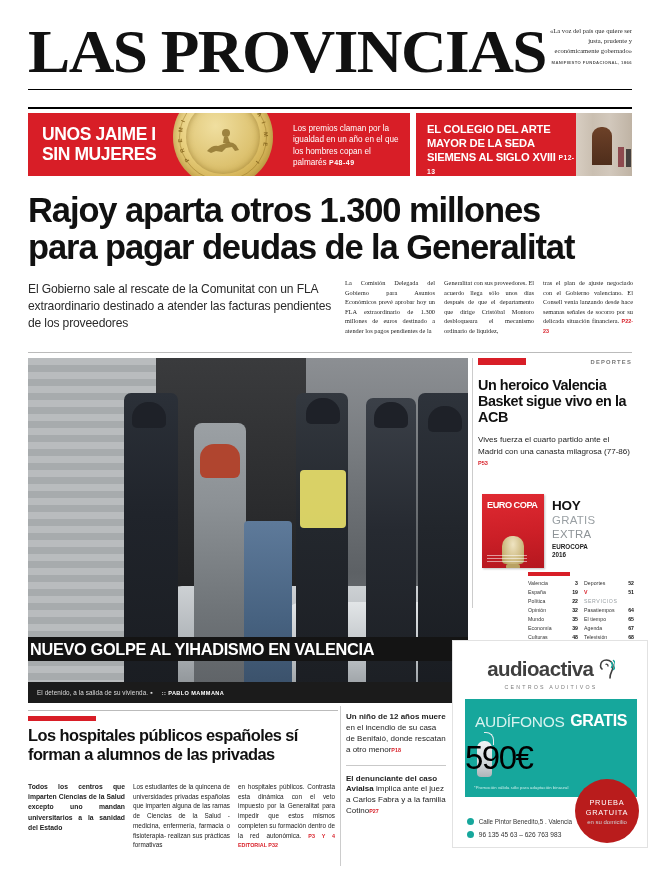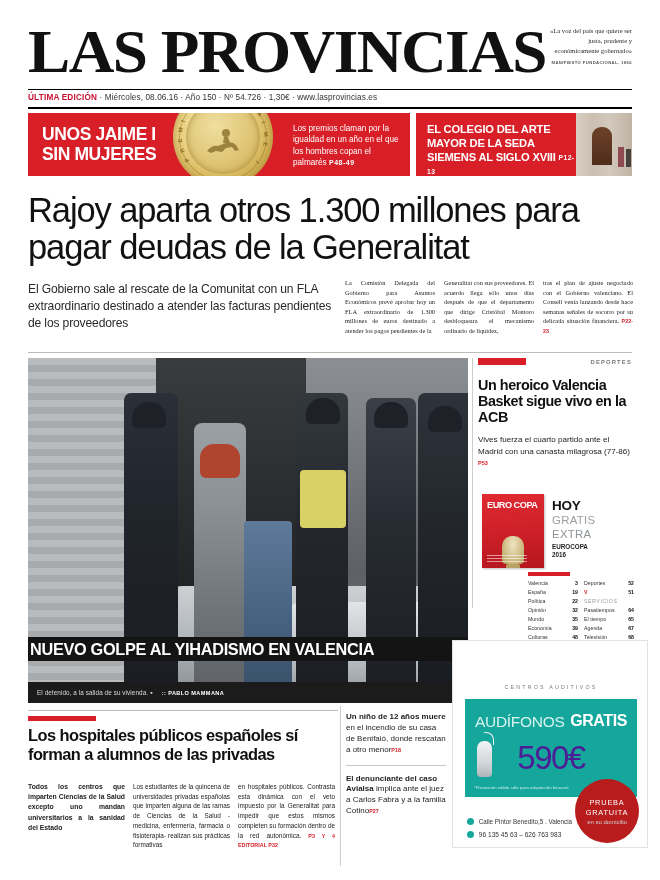--- a/index.html
+++ b/index.html
@@ -86,21 +86,21 @@
   .pp-wall { position:absolute; left:0; top:0; width:56px; height:63px;
     background: linear-gradient(90deg,#d8cec2 0%, #cabfb1 30%, #d2c8bc 60%, #bfb3a4 100%); }
   .pp-door { position:absolute; left:16px; top:14px; width:20px; height:38px;
     background: linear-gradient(180deg,#6d4128,#4e2d1b); border-radius:9px 9px 0 0; }
   .pp-person { position:absolute; left:42px; top:34px; width:6px; height:20px; background:#8e4a4f; }
   .pp-person2 { position:absolute; left:50px; top:36px; width:5px; height:18px; background:#46413f; }
 
   
   .headline {
     position:absolute; left:28px; top:192px; width:580px;
-    font-weight:normal; font-size:34.5px; line-height:1.085; color:#111;
+    font-weight:bold; font-size:34.5px; line-height:1.085; color:#111;
     letter-spacing:-1.1px;
   }
   .deck {
     position:absolute; left:28px; top:281px; width:305px;
     font-size:12.1px; line-height:1.42; color:#2a2a2a; letter-spacing:-0.15px;
   }
   .bodycols { position:absolute; left:345px; top:278px; width:288px; height:68px;
     display:flex; gap:9px; }
   .bodycol {
     width:90px; font-family:"Liberation Serif", serif;
@@ -254,22 +254,22 @@
   }
   .ad-aud {
     position:absolute; left:10px; top:14px; font-size:15.5px; color:#d7f2ef;
     letter-spacing:-0.3px; font-weight:300;
   }
   .ad-siemens {
     position:absolute; right:10px; top:13px; font-size:16px; color:#fff; font-weight:bold;
     letter-spacing:-0.4px;
   }
   .ad-price {
-    position:absolute; left:0; top:40px; width:172px; text-align:center;
-    font-size:33px; color:#4c1d95; letter-spacing:-1.5px;
+    position:absolute; left:0; top:40px; width:172px; 
+    font-size:33px; color:#000000; letter-spacing:-1.5px;
   }
   .ad-device {
     position:absolute; left:12px; top:42px; width:15px; height:36px;
     background: linear-gradient(180deg,#f2f4f5 0%,#cfd4d8 65%,#aeb4b9 100%);
     border-radius:7px 7px 4px 4px;
   }
   .ad-device:after {
     content:""; position:absolute; left:7px; top:-9px; width:9px; height:12px;
     border:1.3px solid #e9eef0; border-left:none; border-bottom:none; border-radius:0 8px 0 0;
   }
@@ -297,24 +297,20 @@
 <div class="page">
 
   <div class="masthead">
     <div class="logo">LAS PROVINCIAS</div>
     <div class="quote-box">
       <div>«La voz del país que quiere ser justa, prudente y económicamente gobernado»</div>
       <div class="quote-attr">MANIFIESTO FUNDACIONAL, 1866</div>
     </div>
   </div>
   <div class="rule-thin"></div>
-  <div class="subline">
-    <span class="ed">ÚLTIMA EDICIÓN</span>
-    <span>· Miércoles, 08.06.16 · Año 150 · Nº 54.726 · 1,30€ · www.lasprovincias.es</span>
-  </div>
   <div class="rule-thin2"></div>
 
   <div class="promo">
     <div class="promo-left">
       <div class="promo-title" style="white-space:pre-line">UNOS JAIME I
 SIN MUJERES</div>
       <div class="medal">
         <div class="medal-ring"></div>
         <div class="medal-inner"></div>
         <svg class="horseman" viewBox="0 0 42 36">
@@ -514,20 +510,31 @@
     <div class="brief">
       <b>Un niño de 12 años muere</b><span> en el incendio de su casa de Benifaió, donde rescatan a otro menor</span><span class="ref">P18</span>
     </div>
     <div class="brief-sep"></div>
     <div class="brief">
       <b>El denunciante del caso Avialsa</b><span> implica ante el juez a Carlos Fabra y a la familia Cotino</span><span class="ref">P27</span>
     </div>
   </div>
 
   <div class="ad">
+    <div class="ad-logo">
+      <span class="ad-logo-text">audioactiva</span>
+      <span class="ear">
+        <svg width="16" height="20" viewBox="0 0 16 20">
+          <path d="M11 19 C11 13 14 12 14 7.5 C14 3.5 11 1 7.5 1 C4 1 1.5 3.5 1.5 7 C1.5 9 3 10 3 10" fill="none" stroke="#3f3f3f" stroke-width="1.6" stroke-linecap="round"></path>
+          <path d="M9 7 C9 5.5 8 5 7 5.3" fill="none" stroke="#3f3f3f" stroke-width="1.3" stroke-linecap="round"></path>
+          <path d="M12.5 3.5 a4 4 0 0 1 0 5" fill="none" stroke="#16a79c" stroke-width="1.4" stroke-linecap="round"></path>
+          <path d="M14.5 1.5 a6.5 6.5 0 0 1 0 9" fill="none" stroke="#16a79c" stroke-width="1.4" stroke-linecap="round"></path>
+        </svg>
+      </span>
+    </div>
     <div class="ad-sub">CENTROS AUDITIVOS</div>
 
     <div class="ad-teal">
       <div class="ad-aud">AUDÍFONOS</div>
       <div class="ad-siemens">GRATIS</div>
       <div class="ad-device"></div>
       <div class="ad-price">590€</div>
       <div class="ad-legal">*Promoción válida sólo para adaptación binaural</div>
     </div>
 

